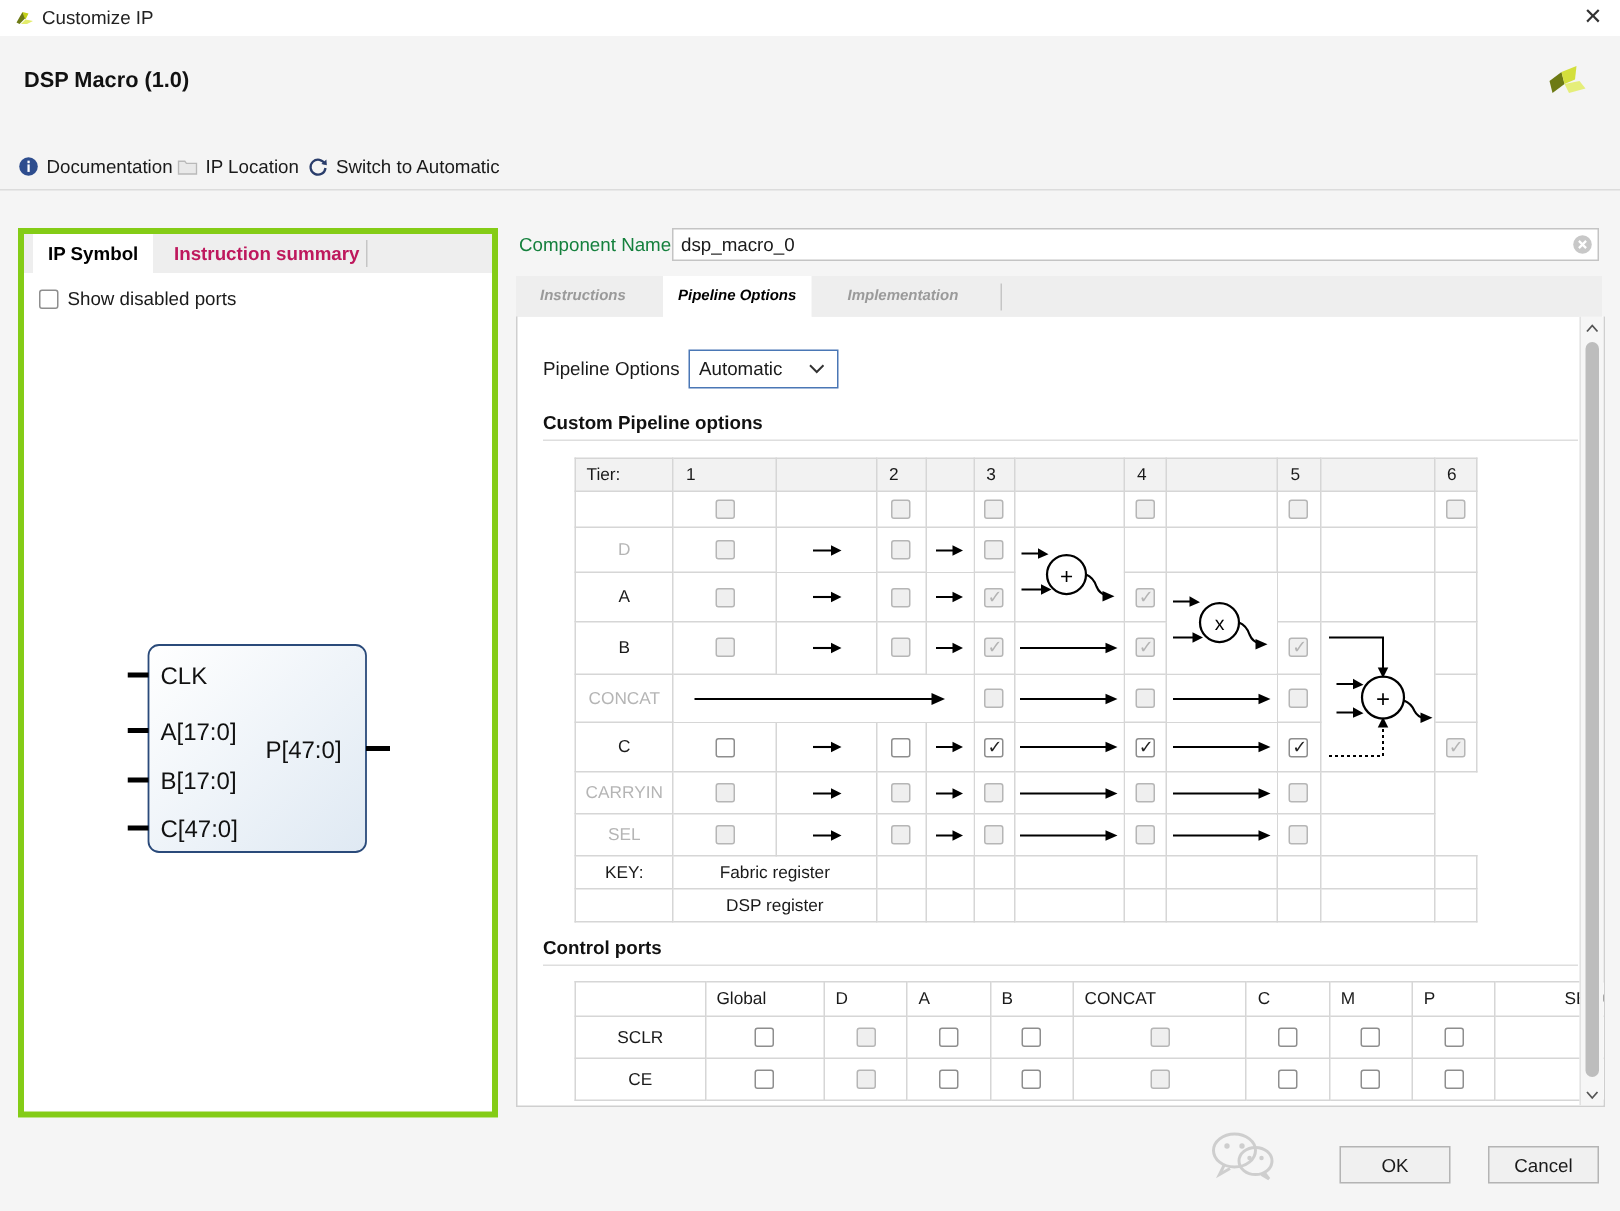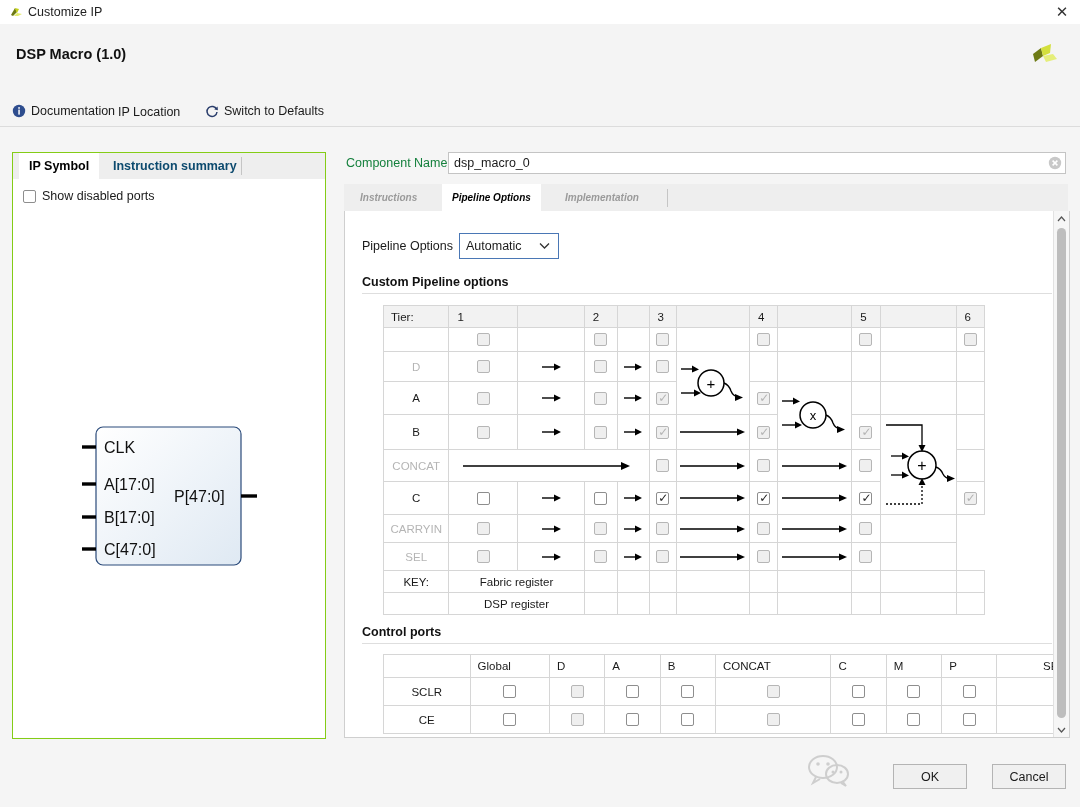--- a/index.html
+++ b/index.html
@@ -32,27 +32,27 @@
   #toolbar{
     position:absolute;left:0;top:90px;width:1080px;height:36px;
     background:#f4f4f4;border-bottom:1px solid #dcdcdc;
   }
   .tb-item{position:absolute;top:10px;height:18px;display:flex;align-items:flex-end;gap:5px;cursor:pointer;}
   .tb-item span.lbl{font-size:12.5px;color:#1a1a1a;}
   .tb-ico{width:14px;height:14px;display:block;}
   
   #leftpanel{
     position:absolute;left:12px;top:152px;width:312px;height:585px;
-    background:#ffffff;border:1px solid #84cc16;
+    background:#ffffff;border:4px solid #84cc16;
     box-shadow:0 0 0 1px #fdfdfd inset;
   }
   #lp-tabs{position:absolute;left:0;top:0;width:312px;height:26px;background:#eeeeee;border-bottom:1px solid #cfcfcf;}
   .lptab{position:absolute;top:0;height:26px;line-height:26px;padding:0 10px;font-size:12.5px;cursor:pointer;}
   .lptab.active{background:#ffffff;font-weight:bold;color:#000;border-bottom:1px solid #ffffff;}
-  .lptab.inactive{color:#0c4a6e;font-weight:bold;}
+  .lptab.inactive{color:#be185d;font-weight:bold;}
   .lptab-sep{position:absolute;top:4px;width:1px;height:18px;background:#c5c5c5;}
   #lp-body{position:absolute;left:0;top:26px;width:312px;height:558px;background:#fff;}
   #showdisabled{position:absolute;left:10px;top:10px;display:flex;align-items:center;gap:6px;cursor:pointer;}
   #showdisabled .lbl{font-size:12.5px;color:#1a1a1a;}
   
   #symbol{position:absolute;left:69px;top:246px;width:178px;height:143px;}
   
   #rightpanel{position:absolute;left:344px;top:152px;width:724px;height:585px;}
   #compname-row{position:absolute;left:0;top:0;width:724px;height:24px;}
   #compname-row .cn-lbl{position:absolute;left:2px;top:4px;font-size:12.5px;color:#15803d;}
@@ -159,32 +159,32 @@
 
 <div id="toolbar">
   <div class="tb-item" style="left:12px;">
     <svg class="tb-ico" viewBox="0 0 14 14">
       <circle cx="7" cy="7" r="6.2" fill="#2e4d8e"></circle>
       <rect x="6.3" y="5.6" width="1.5" height="5" fill="#fff"></rect>
       <rect x="6.3" y="3.1" width="1.5" height="1.7" fill="#fff"></rect>
     </svg>
     <span class="lbl">Documentation</span>
   </div>
-  <div class="tb-item" style="left:118px;flex-direction:column;">
+  <div class="tb-item" style="left:118px;">
     <svg class="tb-ico" viewBox="0 0 14 14">
       <path d="M1 3.5h4.2l1.1 1.4H13V12H1z" fill="#e9e9e9" stroke="#b9b9b9" stroke-width="0.9"></path>
     </svg>
     <span class="lbl">IP Location</span>
   </div>
   <div class="tb-item" style="left:205px;">
     <svg class="tb-ico" viewBox="0 0 14 14">
       <path d="M11.6 5.4A5 5 0 1 0 12 8" fill="none" stroke="#2a3d6b" stroke-width="1.5"></path>
       <polygon points="12.6,2.4 12.9,6.2 9.2,5.3" fill="#2a3d6b"></polygon>
     </svg>
-    <span class="lbl">Switch to Defaults</span>
+    <span class="lbl">Switch to Automatic</span>
   </div>
 </div>
 
 <div id="leftpanel">
   <div id="lp-tabs">
     <div class="lptab active" style="left:6px;">IP Symbol</div>
     <div class="lptab inactive" style="left:90px;">Instruction summary</div>
     <div class="lptab-sep" style="left:228px;"></div>
   </div>
   <div id="lp-body">

